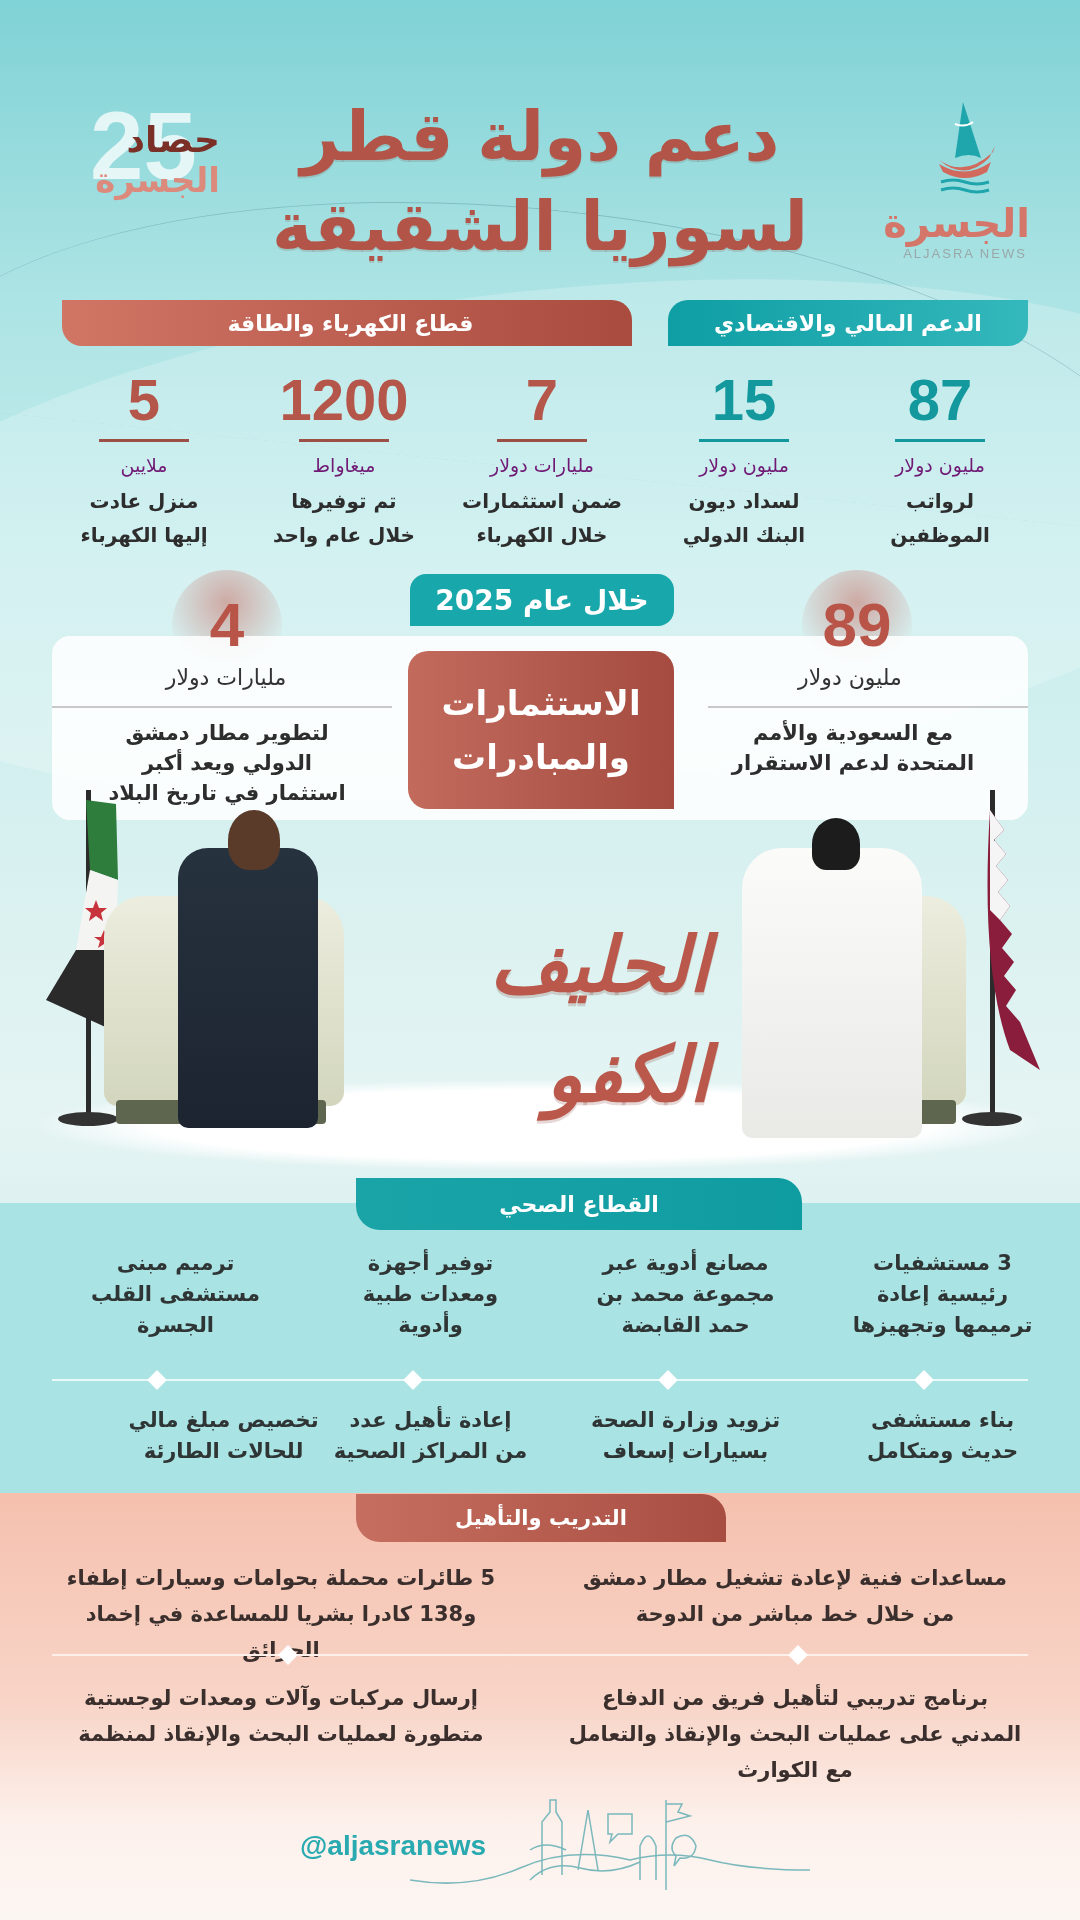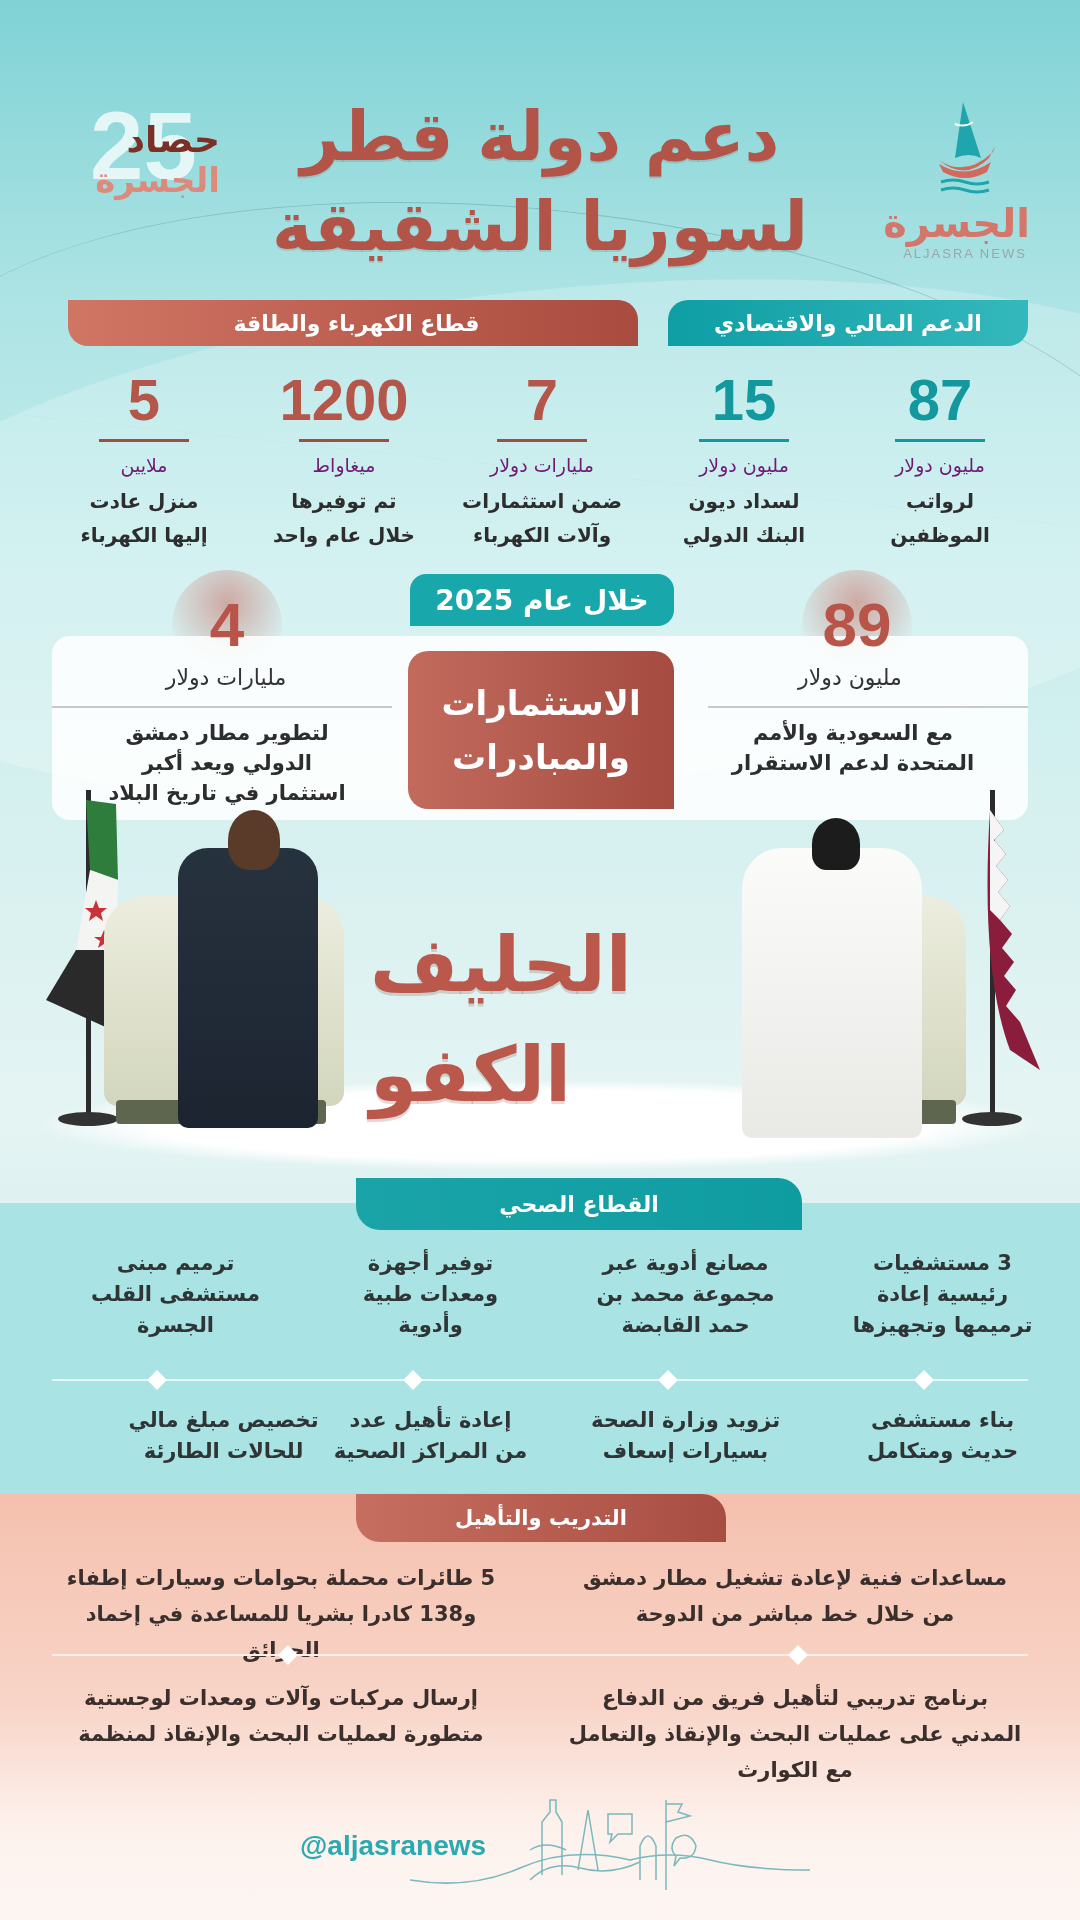--- a/index.html
+++ b/index.html
@@ -33,21 +33,21 @@
   .harvest .w2 { position: absolute; right: 10px; top: 50px; font-size: 34px; font-weight: bold; color: #dc8a7c; line-height: 40px; }
 
   
   .hdr-fin {
     right: 52px; top: 300px; width: 360px; height: 46px;
     background: linear-gradient(90deg, #0e9ea4, #34b8bc);
     border-radius: 20px 0 20px 0; color: #fff; font-weight: bold; font-size: 22px;
     display: flex; align-items: center; justify-content: center;
   }
   .hdr-elec {
-    left: 68px; top: 300px; width: 570px; height: 46px;
+    left: 62px; top: 300px; width: 570px; height: 46px;
     background: linear-gradient(90deg, #d17565, #a94b3e);
     border-radius: 0 20px 0 20px; color: #fff; font-weight: bold; font-size: 22px;
     display: flex; align-items: center; justify-content: center; padding-left: 7px;
   }
 
   
   .stat { top: 365px; width: 200px; text-align: center; }
   .stat .val { font-size: 58px; font-weight: bold; line-height: 70px; font-family: "Liberation Sans", sans-serif; }
   .stat .rule { width: 90px; height: 3px; margin: 4px auto 10px; }
   .stat .unit { font-size: 19px; color: #701a75; line-height: 26px; }
@@ -80,21 +80,21 @@
   .inv-val { top: 585px; width: 160px; text-align: center; color: #b85548; font-weight: bold; font-size: 62px; line-height: 80px; font-family: "Liberation Sans", sans-serif; }
   .inv-unit { top: 665px; width: 300px; text-align: center; font-size: 22px; color: #333; }
   .inv-desc { top: 718px; width: 330px; text-align: center; font-size: 21px; line-height: 30px; color: #2d2d2d; font-weight: bold; }
 
   
   .photo-floor { left: 40px; top: 1080px; width: 1000px; height: 90px; background: radial-gradient(ellipse at center, #ffffff 55%, rgba(255,255,255,0) 72%); }
   .chair { background: linear-gradient(180deg, #ecedde, #d3d6bd); border-radius: 40px 40px 14px 14px; }
   .person-syr { background: linear-gradient(180deg, #27323f, #1c2430); border-radius: 30px 30px 10px 10px; }
   .person-qat { background: linear-gradient(180deg, #fbfbfa, #e9e9e6); border-radius: 40px 40px 10px 10px; }
   .flag-pole { width: 5px; background: #2b2b2b; }
-  .ally-text { left: 370px; top: 910px; width: 340px; text-align: left; color: #b9584b; font-weight: bold; font-size: 76px; line-height: 110px; text-shadow: 0 3px 0 rgba(110,40,30,0.18); }
+  .ally-text { left: 370px; top: 910px; width: 340px; text-align: right; color: #b9584b; font-weight: bold; font-size: 76px; line-height: 110px; text-shadow: 0 3px 0 rgba(110,40,30,0.18); font-style: italic; }
 
   
   .health-bg { left: 0; top: 1203px; width: 1080px; height: 290px; background: #a9e3e3; }
   .hdr-health {
     left: 356px; top: 1178px; width: 446px; height: 52px;
     background: linear-gradient(90deg, #1aa4a8, #0f9ca1);
     border-radius: 0 24px 0 24px; color: #fff; font-weight: bold; font-size: 22px;
     display: flex; align-items: center; justify-content: center;
   }
   .h-item { width: 215px; text-align: center; font-size: 21px; line-height: 31px; font-weight: bold; color: #2f3535; }
@@ -166,21 +166,21 @@
     <div>البنك الدولي</div>
   </div>
 </div>
 
 <div class="abs stat rust" style="right:438px;">
   <div class="val">7</div>
   <div class="rule"></div>
   <div class="unit">مليارات دولار</div>
   <div class="desc">
     <div>ضمن استثمارات</div>
-    <div>وآلات الكهرباء</div>
+    <div>خلال الكهرباء</div>
   </div>
 </div>
 <div class="abs stat rust" style="right:636px;">
   <div class="val">1200</div>
   <div class="rule"></div>
   <div class="unit">ميغاواط</div>
   <div class="desc">
     <div>تم توفيرها</div>
     <div>خلال عام واحد</div>
   </div>

